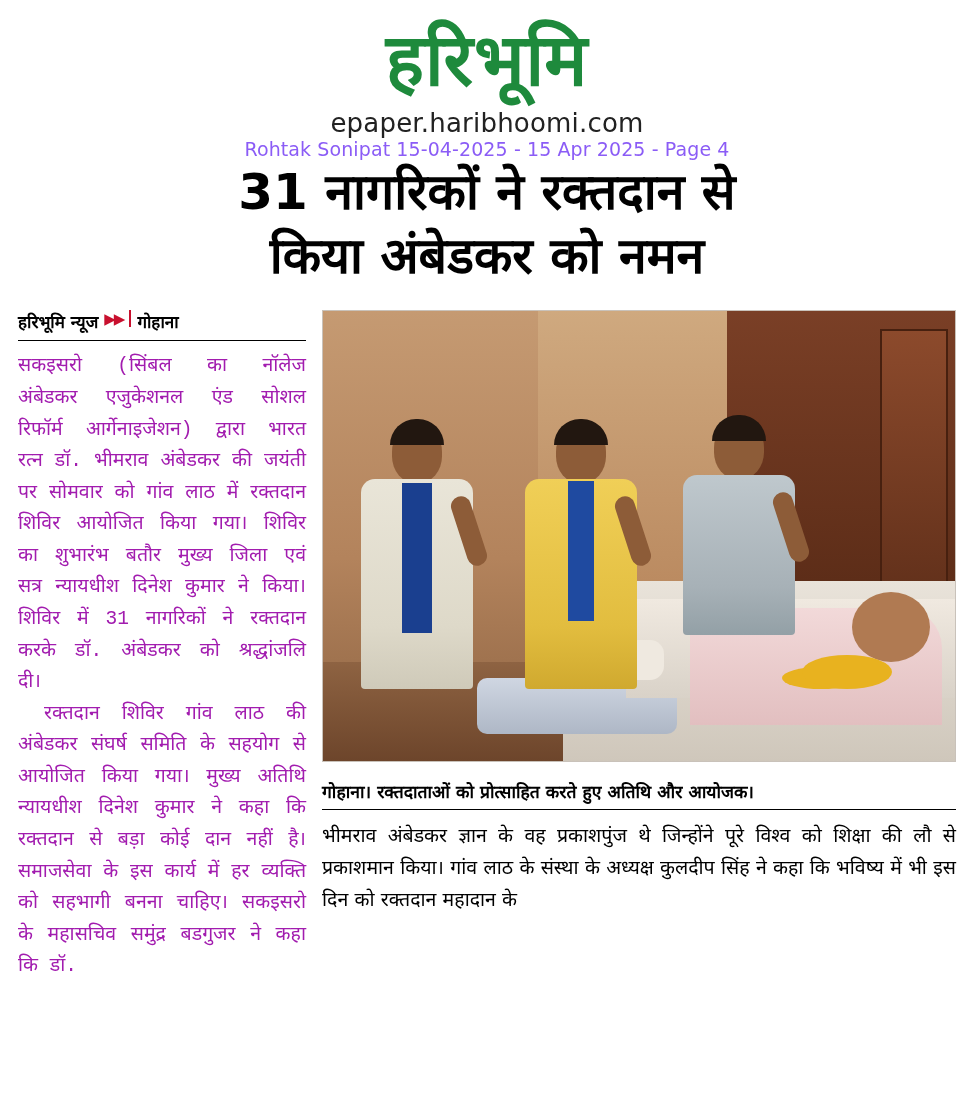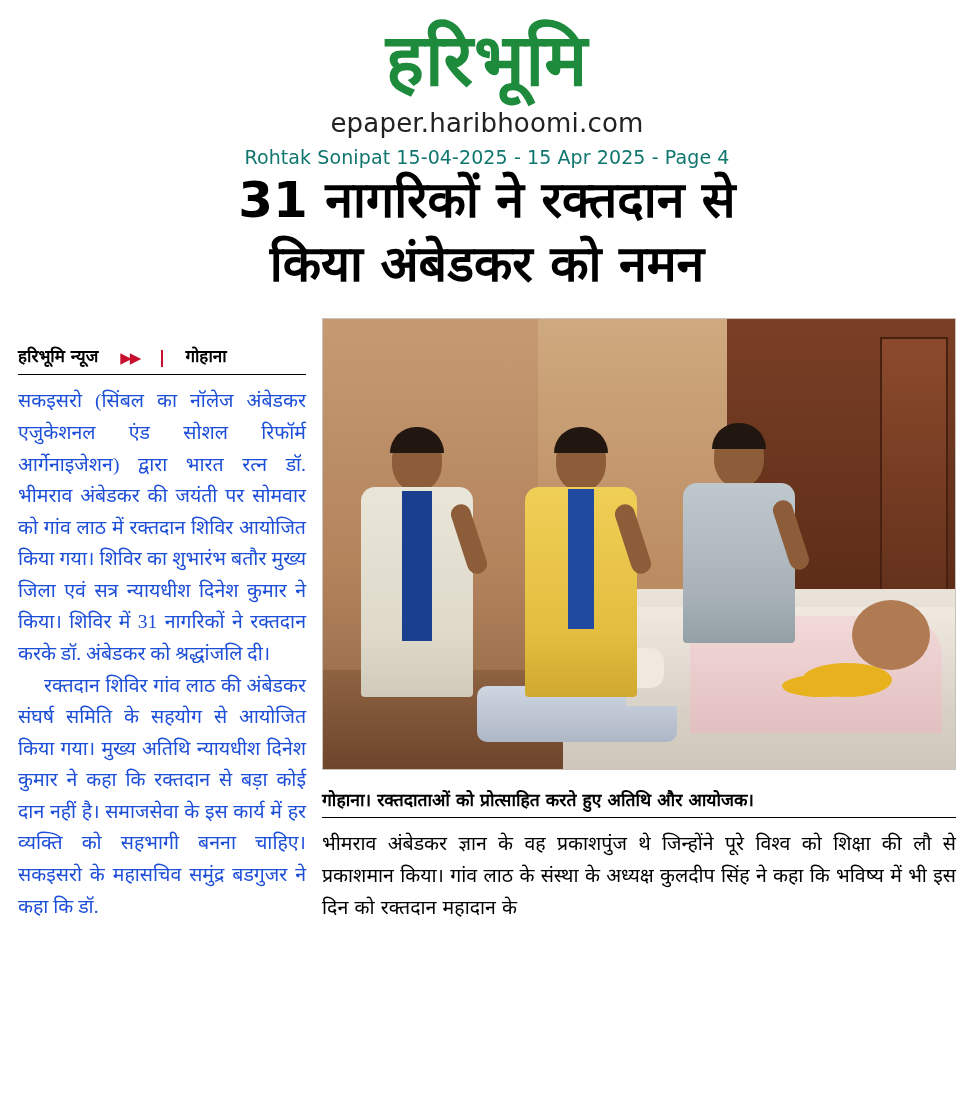--- a/index.html
+++ b/index.html
@@ -39,22 +39,21 @@
   .masthead-url {
     font-family: "DejaVu Sans", sans-serif;
     font-size: 26px;
     color: #222;
     margin-top: 14px;
     letter-spacing: 0.2px;
   }
   .masthead-edition {
     font-family: "DejaVu Sans", sans-serif;
     font-size: 19px;
-    color: #0f766e;
-    margin-top: 8px;
+    color: #8b5cf6;
     letter-spacing: 0.1px;
   }
 
   
   .headline {
     text-align: center;
     font-family: "DejaVu Sans", sans-serif;
     font-weight: bold;
     font-size: 50px;
     line-height: 1.28;
@@ -75,51 +74,50 @@
     padding-right: 12px;
     box-sizing: border-box;
   }
   .col-right {
     flex: 1 1 auto;
     padding-left: 4px;
   }
 
   .byline {
     display: flex;
-    align-items: flex-end;
-    gap: 22px;
+    align-items: flex-start;
+    gap: 6px;
     font-family: "DejaVu Sans", sans-serif;
     font-weight: bold;
     font-size: 17px;
     padding-bottom: 7px;
-    margin-top: 26px;
   }
   .byline .arrows {
     color: #c8102e;
     font-size: 15px;
     letter-spacing: -2px;
   }
   .byline .sep {
     display: inline-block;
     width: 2px;
     height: 17px;
     background: #c8102e;
   }
   .rule {
     border-top: 1.5px solid #000;
     margin-bottom: 10px;
   }
 
   .article-text {
-    font-family: Liberation Serif, serif;
+    font-family: Liberation Mono, monospace;
     font-size: 19.5px;
     line-height: 1.62;
     text-align: justify;
     text-justify: inter-word;
-    color: #1d4ed8;
+    color: #a21caf;
   }
   .article-text p { margin: 0; }
   .article-text p + p { text-indent: 26px; }
 
   
   .photo-block { width: 100%; }
   .photo {
     width: 100%;
     height: 452px;
     position: relative;

